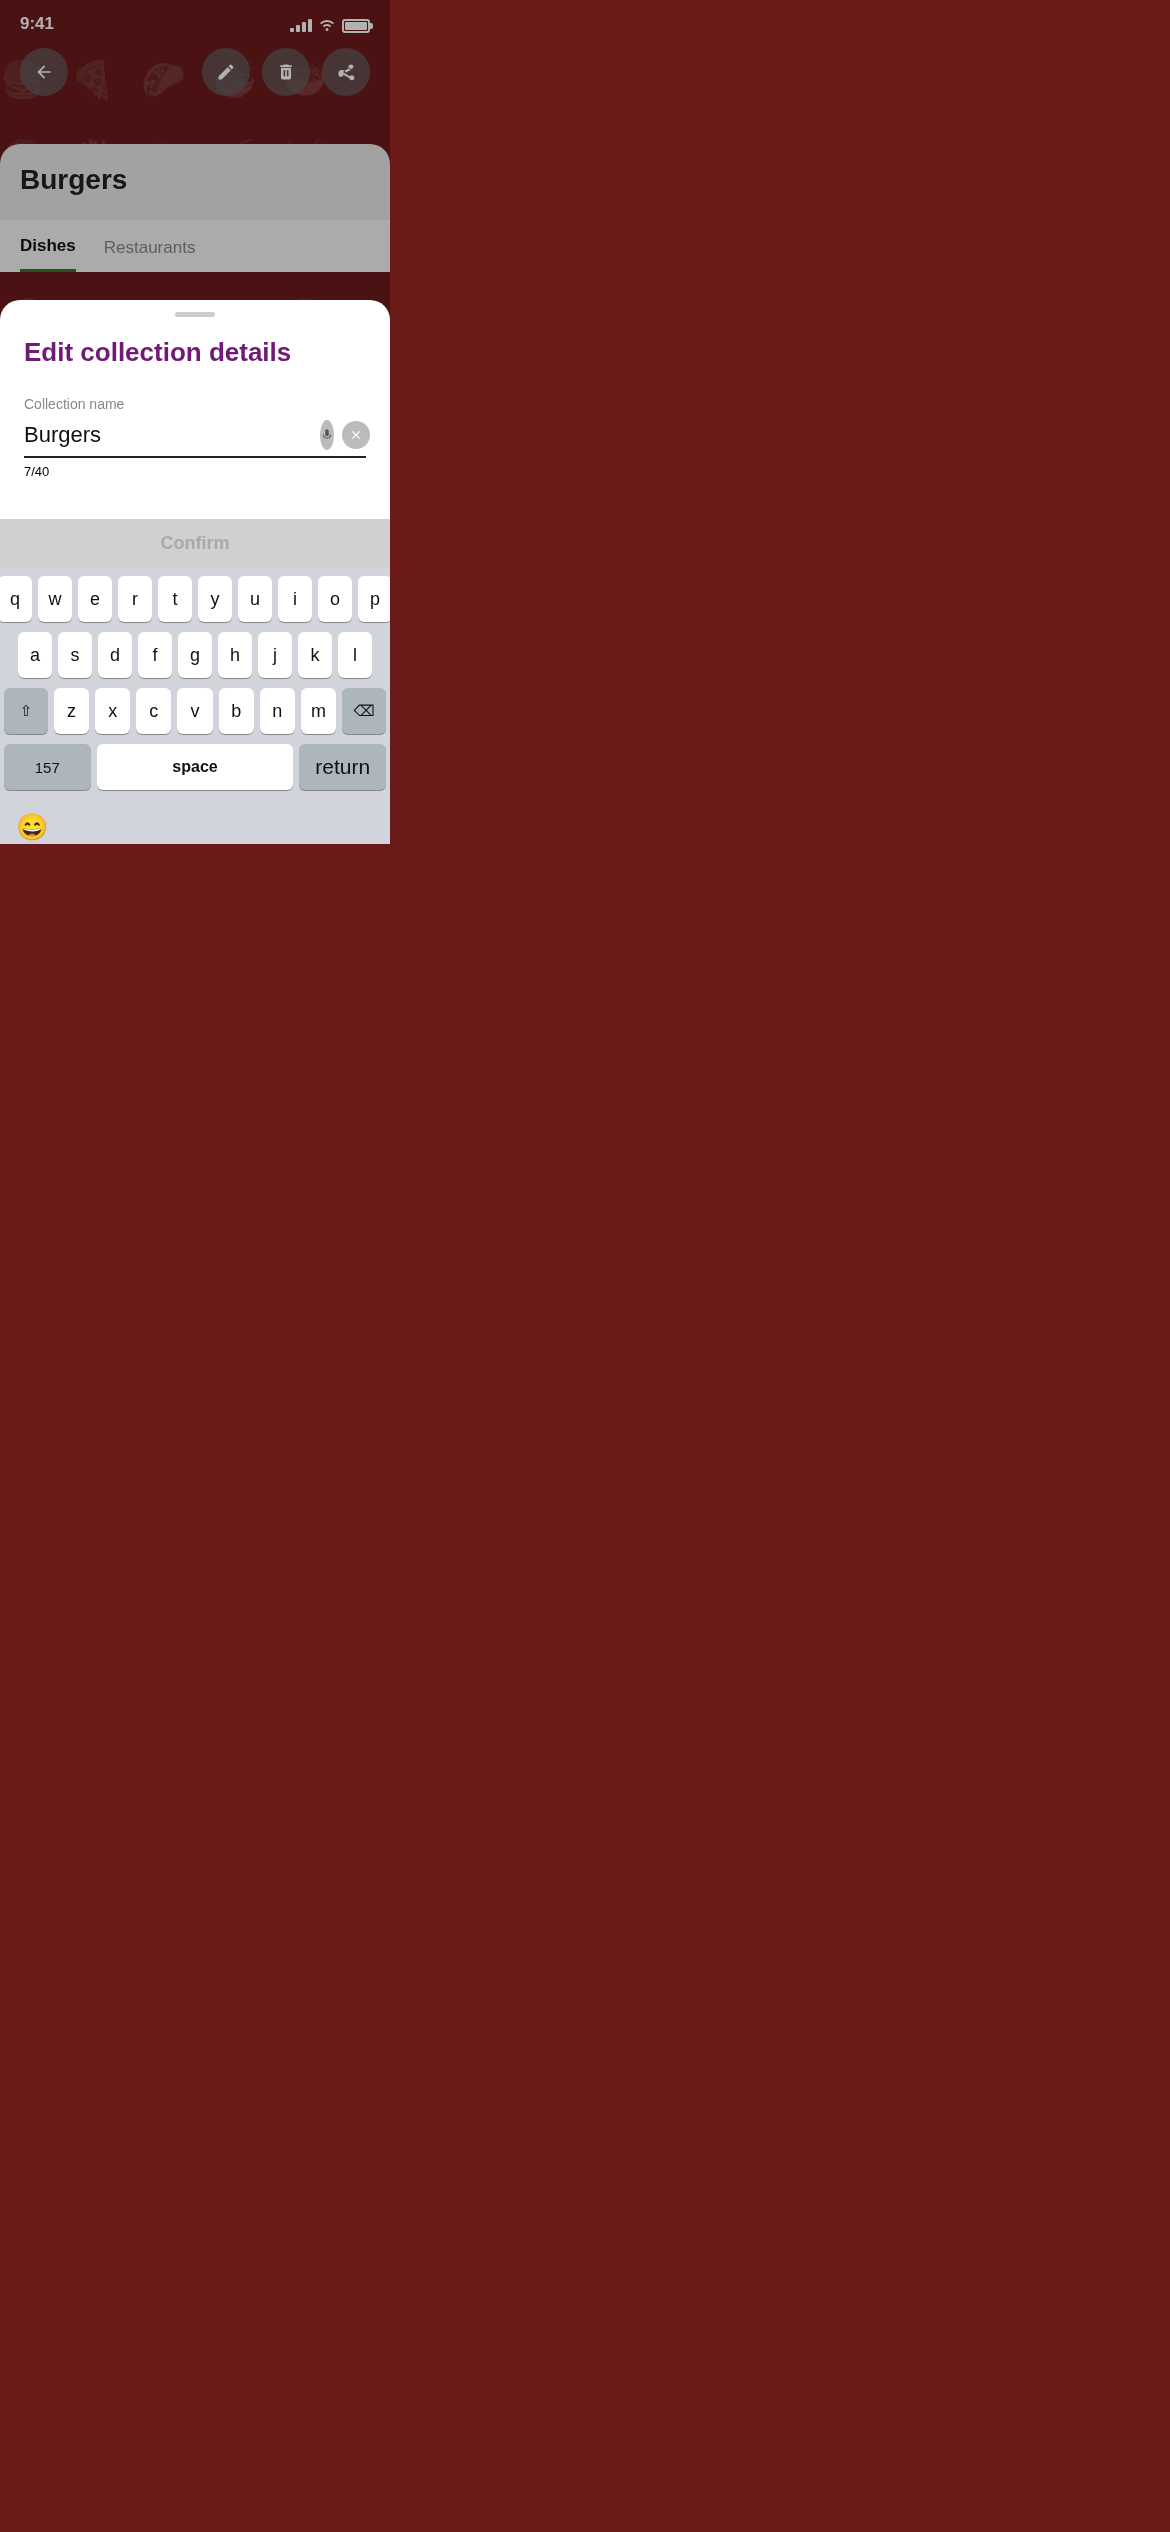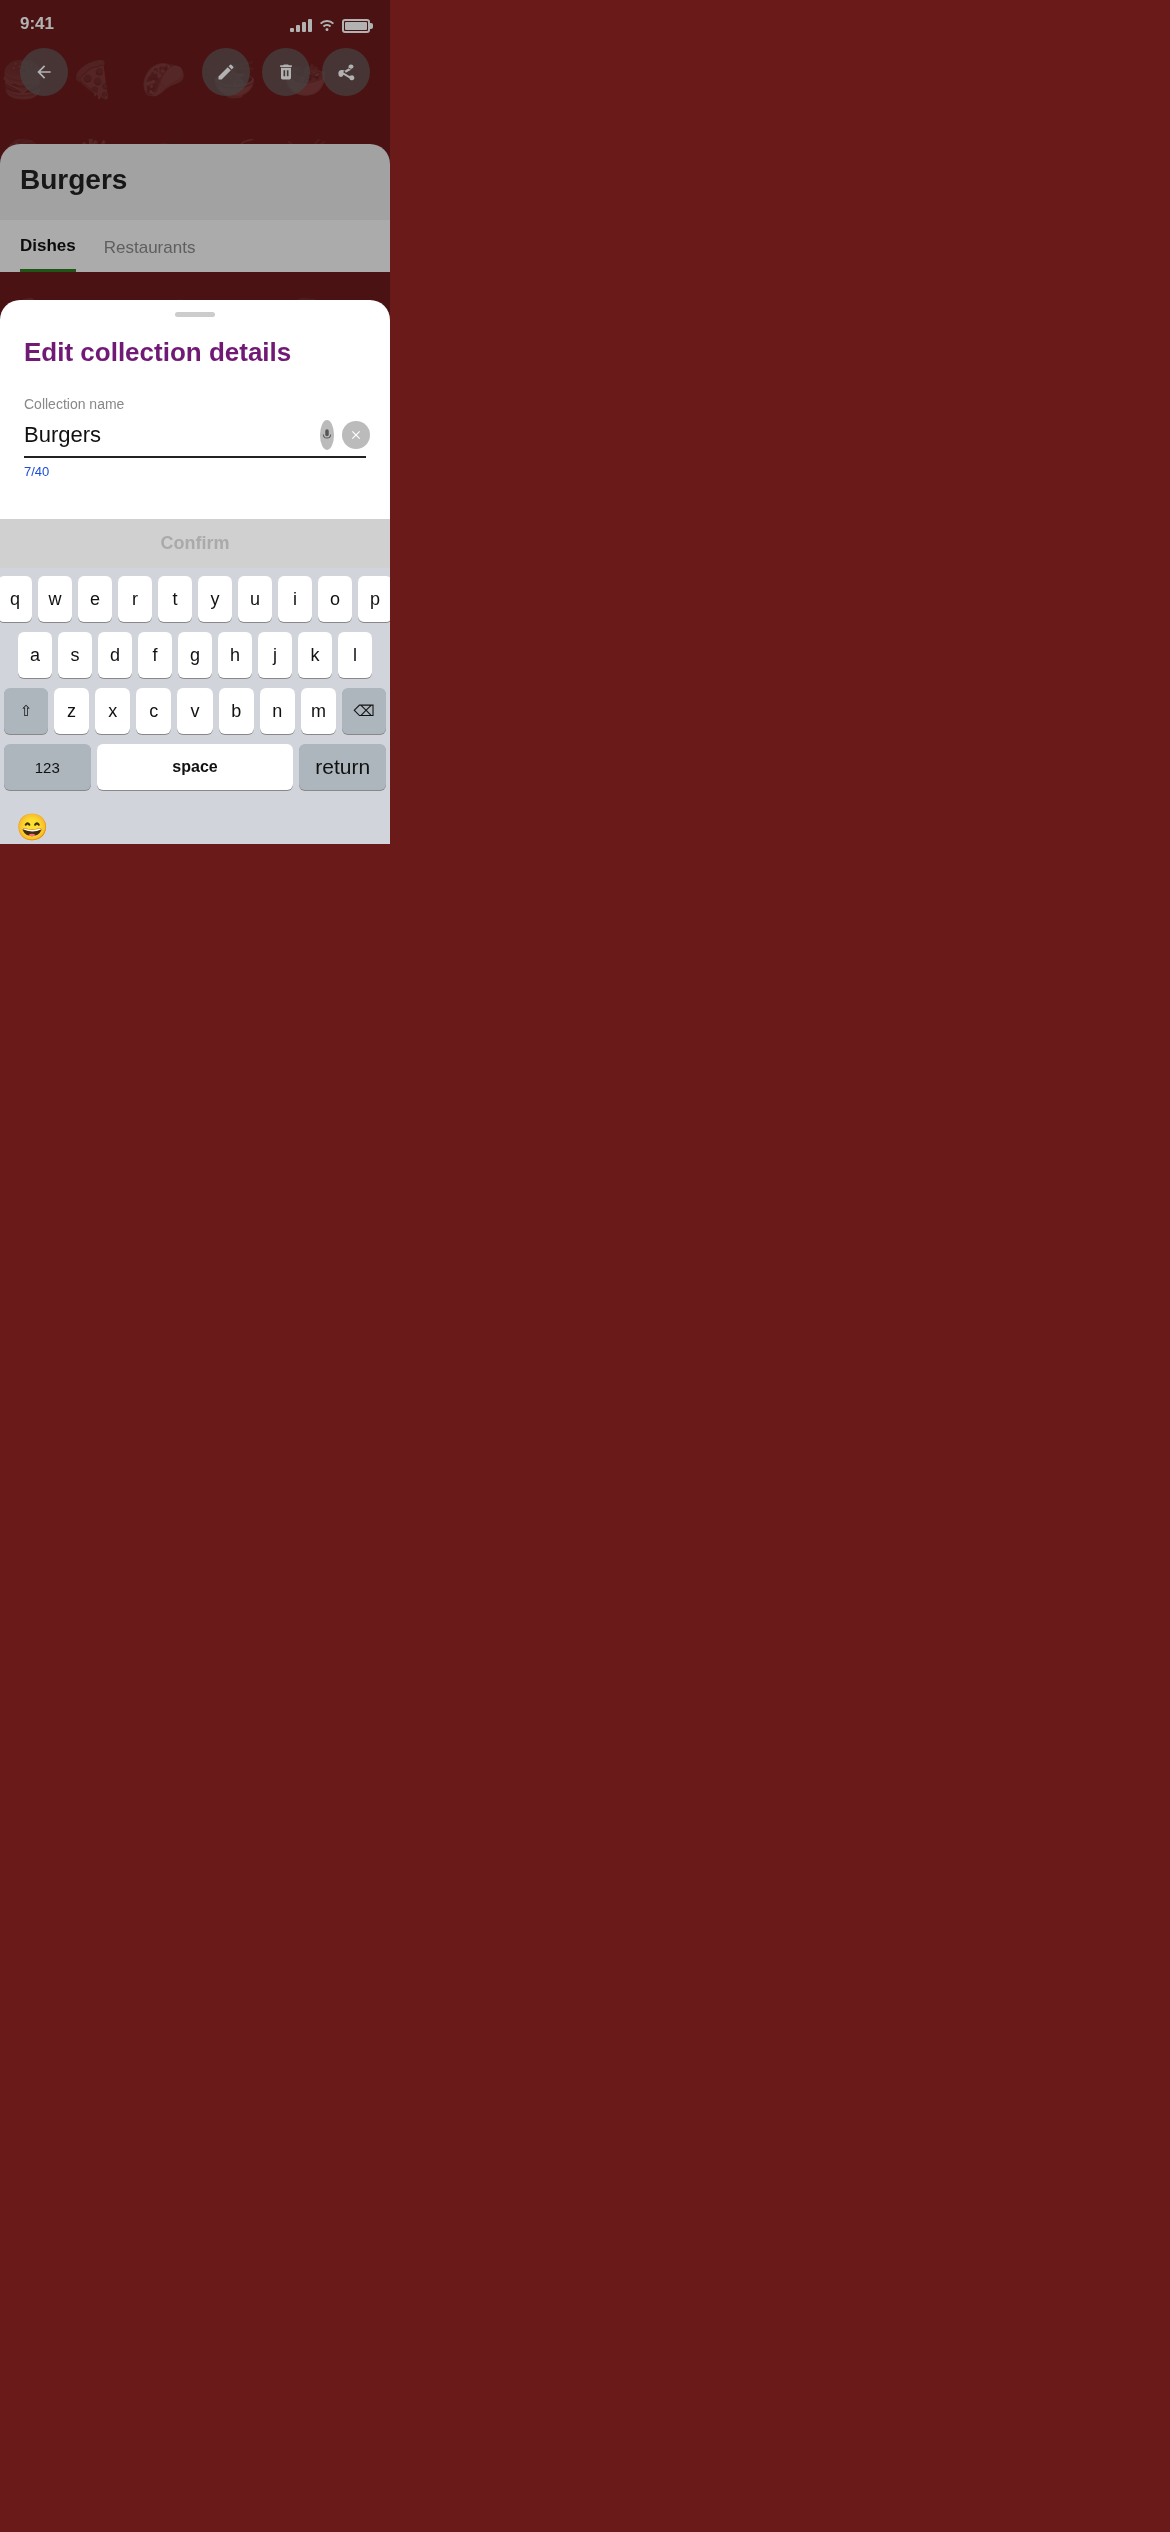--- a/index.html
+++ b/index.html
@@ -229,21 +229,21 @@
       display: flex;
       align-items: center;
       justify-content: center;
       cursor: pointer;
       color: white;
       font-size: 16px;
       flex-shrink: 0;
     }
     .char-count {
       font-size: 13px;
-      color: #1d4ed8;
+      color: #000000;
       margin-top: 6px;
     }
 
     
     .confirm-area {
       background: #d0d0d0;
       padding: 14px;
       text-align: center;
       margin-top: 20px;
     }
@@ -455,21 +455,21 @@
       <button class="key">x</button>
       <button class="key">c</button>
       <button class="key">v</button>
       <button class="key">b</button>
       <button class="key">n</button>
       <button class="key">m</button>
       <button class="key special" style="min-width:44px; max-width:46px;">⌫</button>
     </div>
 
     <div class="keyboard-row">
-      <button class="key special wide">123</button>
+      <button class="key special wide">157</button>
       <button class="key spacebar">space</button>
       <button class="key special return-key">return</button>
     </div>
   </div>
 
   <div class="bottom-bar">
     <button class="emoji-btn">😄</button>
   </div>
   <div class="home-indicator-area">
     <div class="home-indicator"></div>

